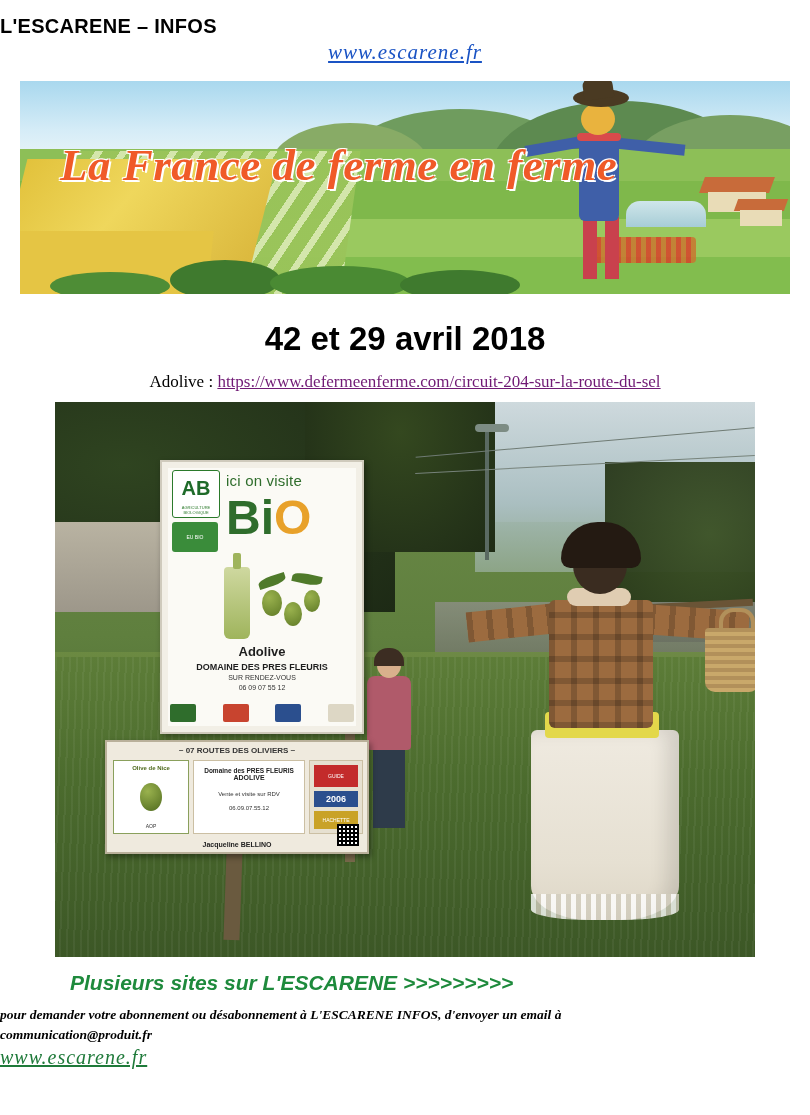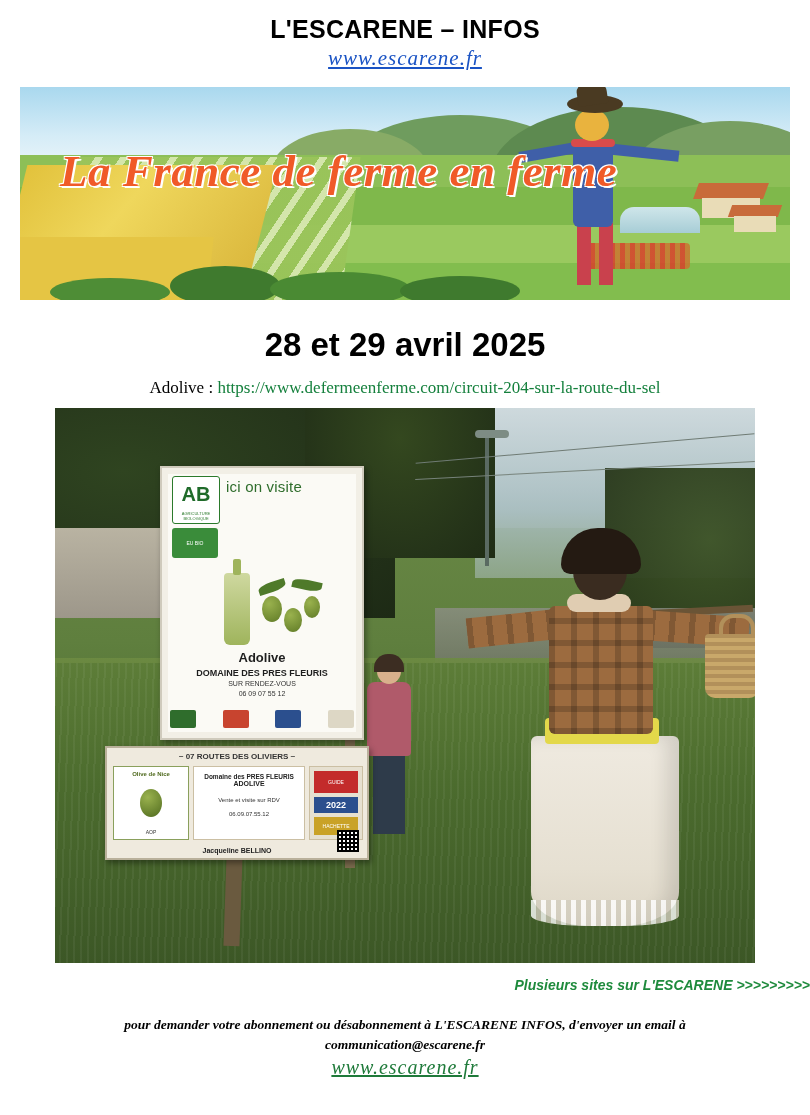--- a/index.html
+++ b/index.html
@@ -18,24 +18,24 @@
 
   .page {
     width: 810px;
     height: 1115px;
     position: relative;
     box-sizing: border-box;
   }
 
   
   .doc-title {
-    text-align: center;
+    text-align: left;
     font-family: "Liberation Sans", sans-serif;
     font-weight: bold;
-    font-size: 25px;
+    font-size: 20px;
     letter-spacing: 0.3px;
     margin: 14px 0 0 0;
     line-height: 1.2;
   }
   .doc-url-top {
     text-align: center;
     font-family: "Liberation Serif", serif;
     font-style: italic;
     font-size: 21px;
     color: #1a53c4;
@@ -51,20 +51,21 @@
     height: 213px;
     position: relative;
     overflow: hidden;
   }
   .banner {
     width: 770px;
     height: 213px;
     position: relative;
     background: linear-gradient(to bottom, #b9dff2 0%, #cbe8f6 18%, #8cc35a 30%, #7cbb4b 55%, #a5cf5e 100%);
     overflow: hidden;
+    padding-left: 6px;
   }
   
   .b-sky {
     position: absolute; left: 0; top: 0; width: 100%; height: 70px;
     background: linear-gradient(to bottom, #a9d8ee 0%, #d5ecf7 70%, #e3f2f8 100%);
   }
   
   .b-hill {
     position: absolute;
     border-radius: 50% 50% 0 0 / 100% 100% 0 0;
@@ -174,21 +175,22 @@
   }
 
   
   .link-line {
     text-align: center;
     font-family: "Liberation Serif", serif;
     font-size: 17px;
     margin: 14px 0 0 0;
   }
   .link-line a, .link-line .link {
-    color: #15803d;
+    color: #701a75;
+    text-decoration: underline;
   }
 
   
   .photo-wrap {
     margin: 10px auto 0 auto;
     width: 700px;
     height: 555px;
     position: relative;
     overflow: hidden;
     background: #2a3a1c;
@@ -438,34 +440,34 @@
     border-radius: 4px 4px 10px 10px;
   }
   .sc-basket-h {
     position:absolute; left: 244px; top: 86px; width: 28px; height: 26px;
     border: 4px solid #b2905a; border-bottom: none; border-radius: 14px 14px 0 0;
     background: transparent;
   }
 
   
   .sites-line {
-    text-align: right;
+    text-align: left;
     font-family: "Liberation Sans", sans-serif;
     font-weight: bold;
     font-style: italic;
-    font-size: 14px;
+    font-size: 21px;
     color: #1e8a3c;
     margin: 14px 0 0 0;
     padding-left: 70px;
   }
 
   
   .footer {
-    text-align: center;
-    margin-top: 22px;
+    text-align: left;
+    margin-top: 10px;
   }
   .footer-line1 {
     font-family: "Liberation Serif", serif;
     font-style: italic;
     font-weight: bold;
     font-size: 13.5px;
     color: #000;
     line-height: 1.45;
   }
   .footer-url {
@@ -520,21 +522,21 @@
         <div class="bs-scarf"></div>
         <div class="bs-head"></div>
         <div class="bs-hat"></div>
         <div class="bs-hat-top"></div>
       </div>
 
       <div class="banner-text">La France de ferme en ferme</div>
     </div>
   </div>
 
-  <div class="event-date">28 et 29 avril 2025</div>
+  <div class="event-date">42 et 29 avril 2018</div>
 
   <div class="link-line">
     <span>Adolive :</span>
     <span class="link">https://www.defermeenferme.com/circuit-204-sur-la-route-du-sel</span>
   </div>
 
   <div class="photo-wrap">
     <div class="photo">
       <div class="ph-sky"></div>
       <div class="ph-sky2"></div>
@@ -575,20 +577,21 @@
       </div>
 
       <div class="sign">
         <div class="sign-inner"></div>
         <div class="sign-ab">
           <span>AB</span>
           <small>AGRICULTURE BIOLOGIQUE</small>
         </div>
         <div class="sign-eu">EU BIO</div>
         <div class="sign-icon-produit">ici on visite</div>
+        <div class="sign-bio"><span>B</span><span>i</span><span class="o">O</span></div>
         <div class="leaf l1"></div>
         <div class="leaf l2"></div>
         <div class="bottle"></div>
         <div class="olive o1"></div>
         <div class="olive o2"></div>
         <div class="olive o3"></div>
         <div class="sign-brand">Adolive</div>
         <div class="sign-dom">DOMAINE DES PRES FLEURIS</div>
         <div class="sign-rdv">SUR RENDEZ-VOUS</div>
         <div class="sign-tel">06 09 07 55 12</div>
@@ -608,32 +611,32 @@
           <div class="aop">AOP</div>
         </div>
         <div class="sign2-mid">
           <div class="m1">Domaine des PRES FLEURIS</div>
           <div class="m2">ADOLIVE</div>
           <div class="m3">Vente et visite sur RDV</div>
           <div class="m4">06.09.07.55.12</div>
         </div>
         <div class="sign2-right">
           <div class="redbar">GUIDE</div>
-          <div class="year">2022</div>
+          <div class="year">2006</div>
           <div class="gbar">HACHETTE</div>
         </div>
         <div class="sign2-bottom">Jacqueline BELLINO</div>
         <div class="qr"></div>
       </div>
     </div>
   </div>
 
   <div class="sites-line">Plusieurs sites sur L'ESCARENE &gt;&gt;&gt;&gt;&gt;&gt;&gt;&gt;&gt;</div>
 
   <div class="footer">
     <div class="footer-line1">
       <span>pour demander votre abonnement ou désabonnement à L'ESCARENE INFOS, d'envoyer un email à</span><br>
-      <span>communication@escarene.fr</span>
+      <span>communication@produit.fr</span>
     </div>
     <div class="footer-url">www.escarene.fr</div>
   </div>
 
 </div>
 
 </body></html>

